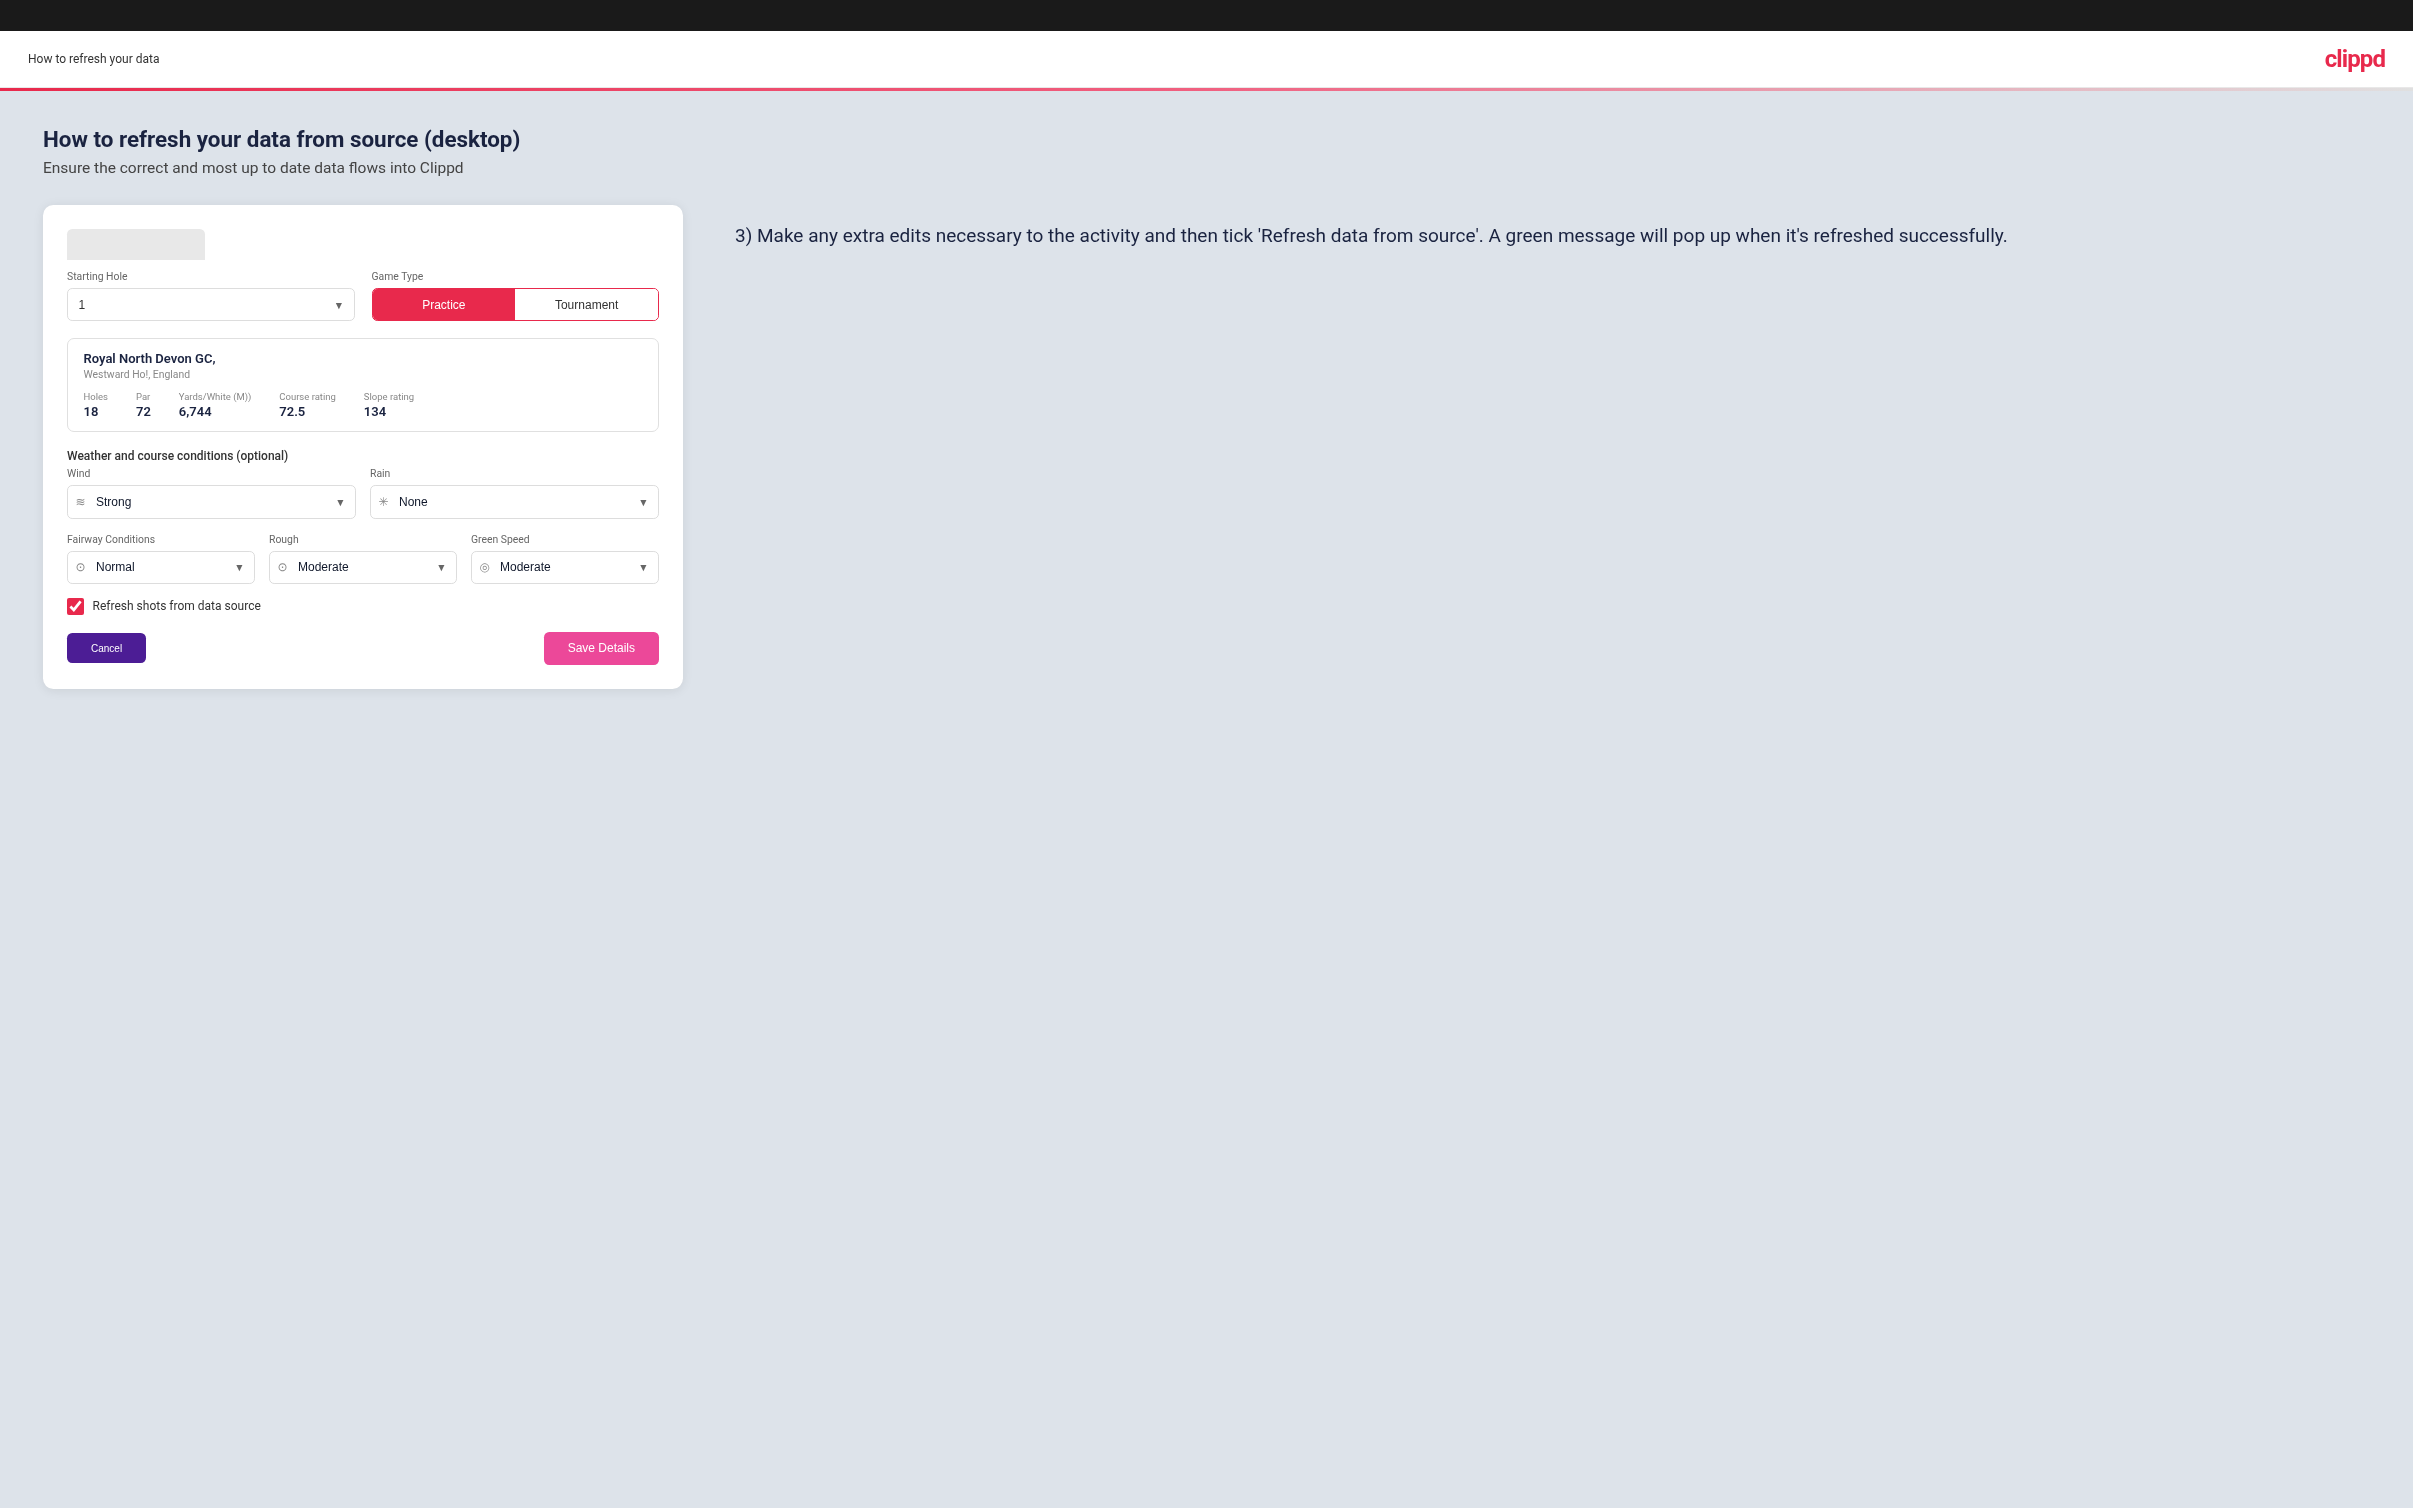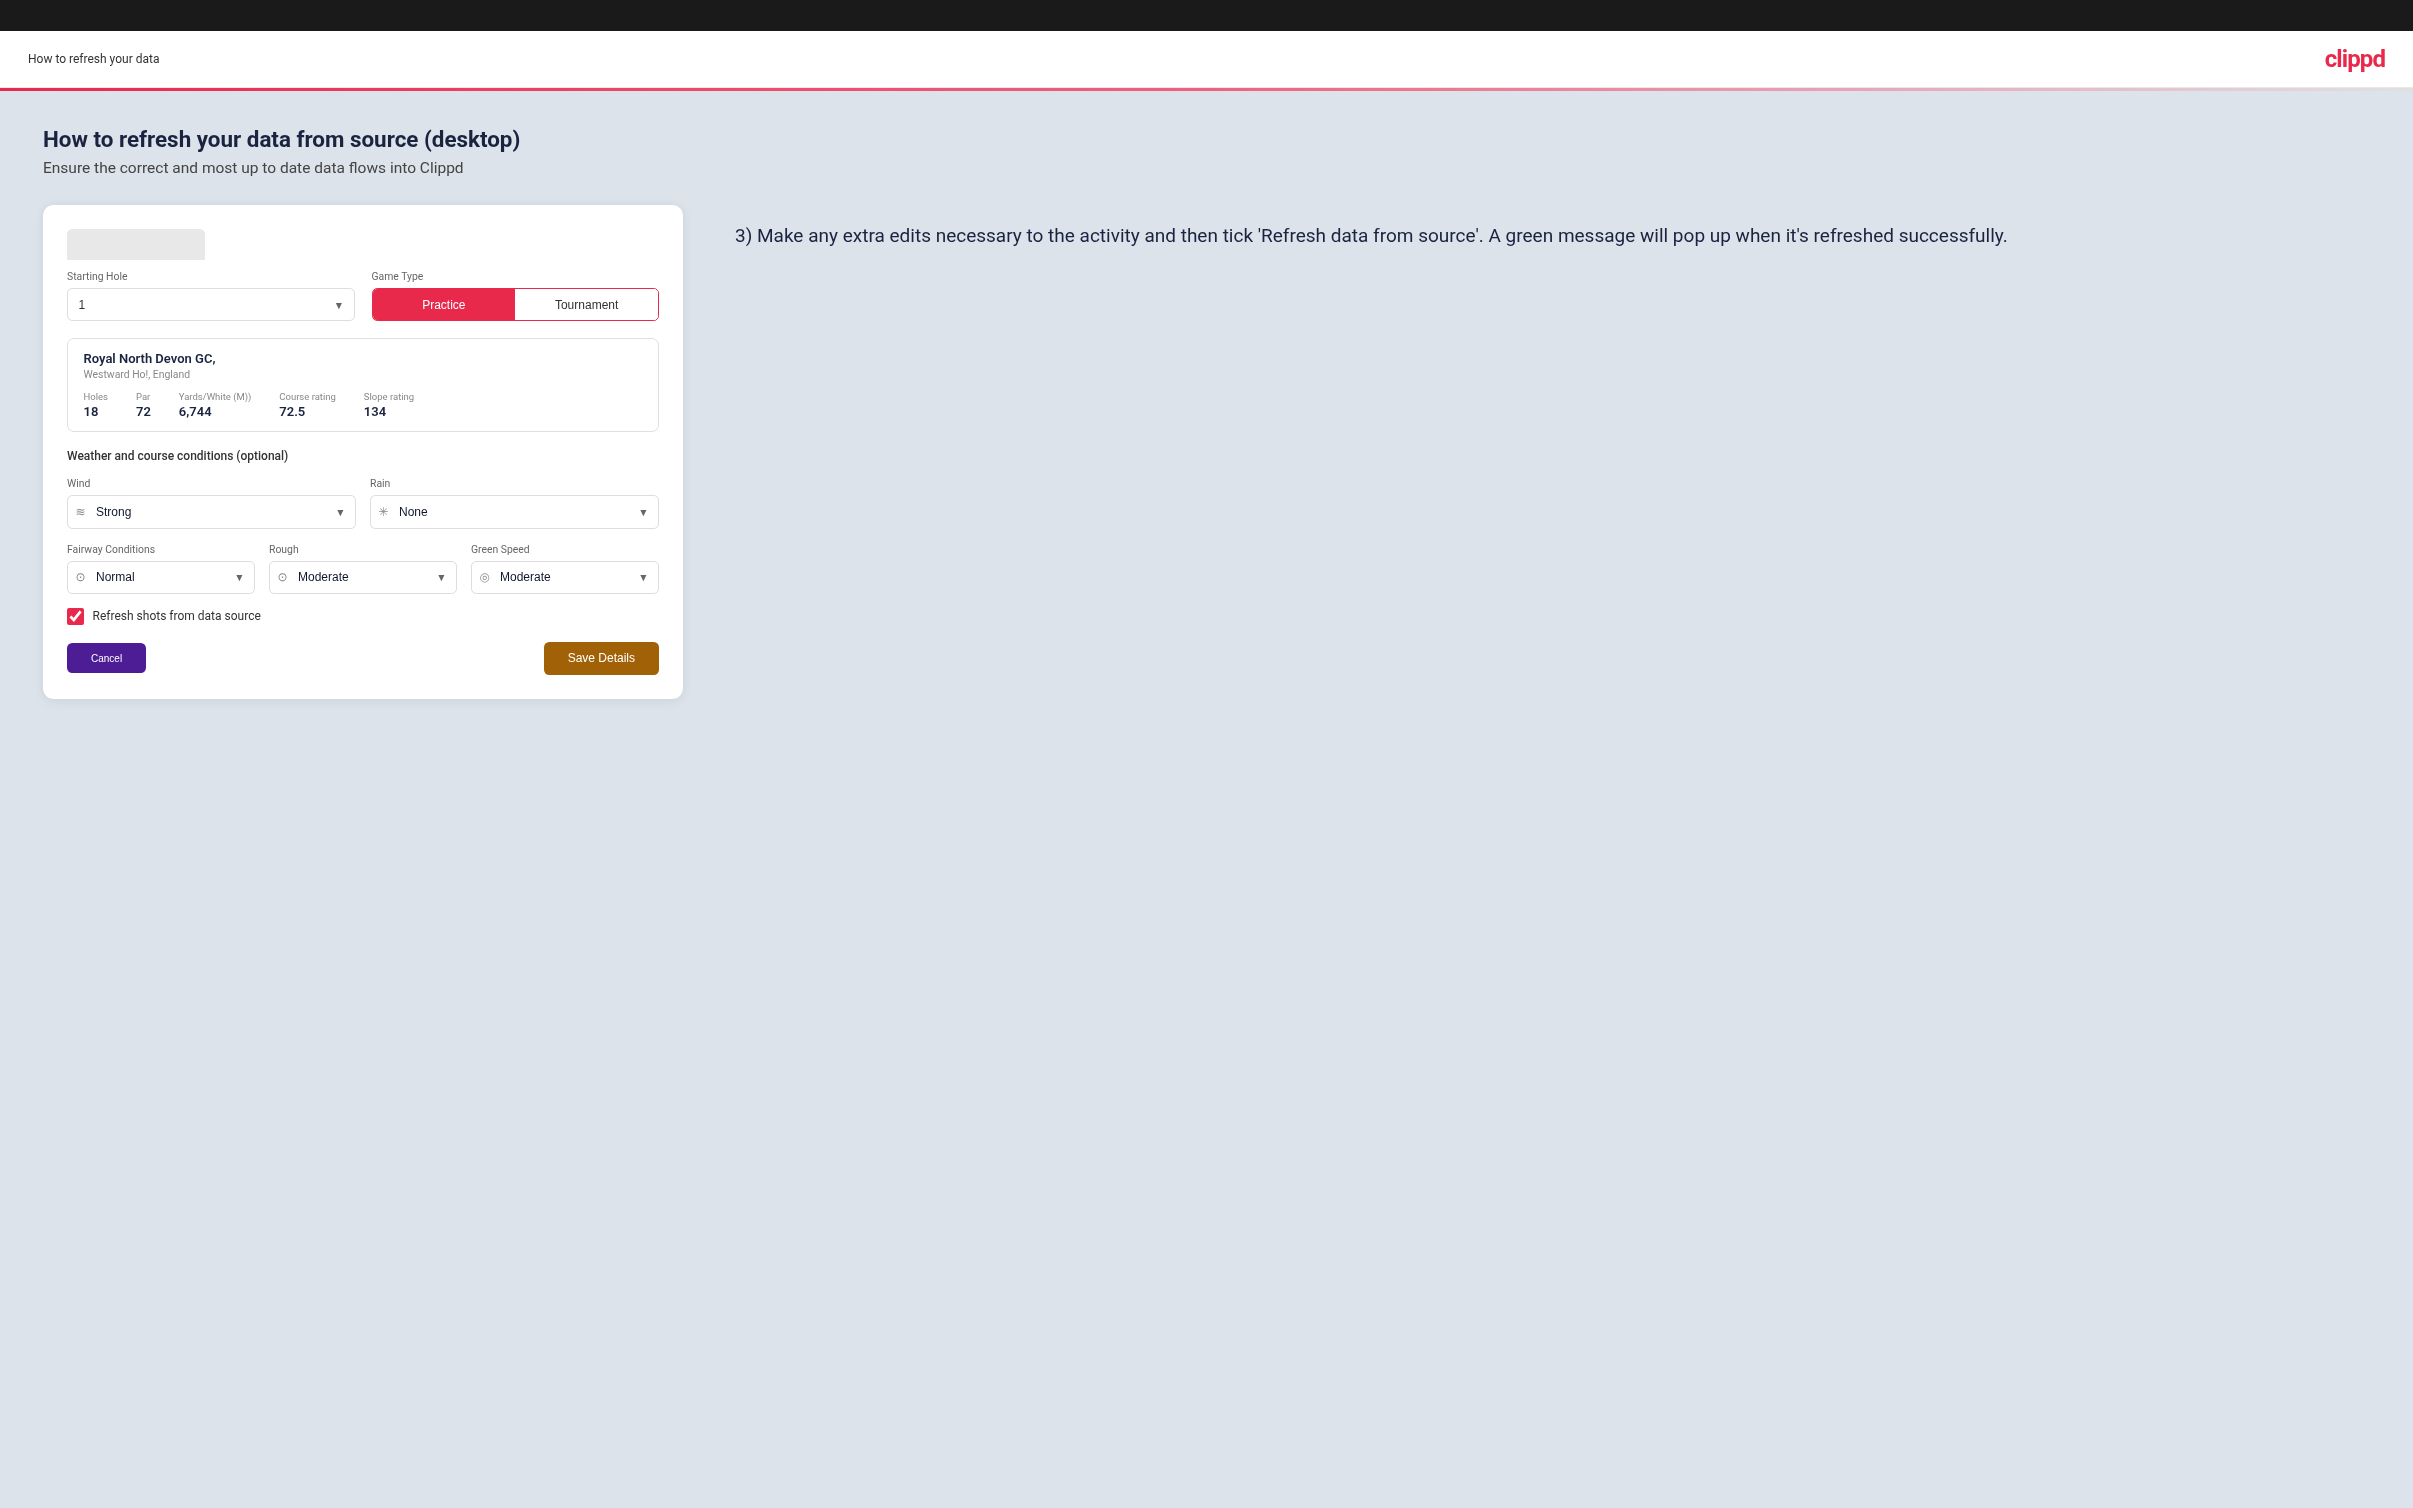--- a/index.html
+++ b/index.html
@@ -187,21 +187,21 @@
       font-size: 13px;
       font-weight: 600;
       color: #1a2340;
       margin-top: 1.7px;
     }
 
     .section-title {
       font-size: 12px;
       font-weight: 500;
       color: #333;
-      margin-bottom: 14px;
+      margin-bottom: 4px;
     }
 
     .conditions-row {
       display: flex;
       gap: 14px;
       margin-bottom: 14px;
     }
 
     .condition-group {
       flex: 1;
@@ -273,21 +273,21 @@
       color: #fff;
       border: none;
       border-radius: 5.2px;
       font-size: 10px;
       font-weight: 500;
       cursor: pointer;
     }
 
     .btn-save {
       padding: 9.5px 24px;
-      background: #a16207;
+      background: #ec4899;
       color: #fff;
       border: none;
       border-radius: 5.2px;
       font-size: 12px;
       font-weight: 500;
       cursor: pointer;
     }
 
     .side-info {
       flex: 1;

